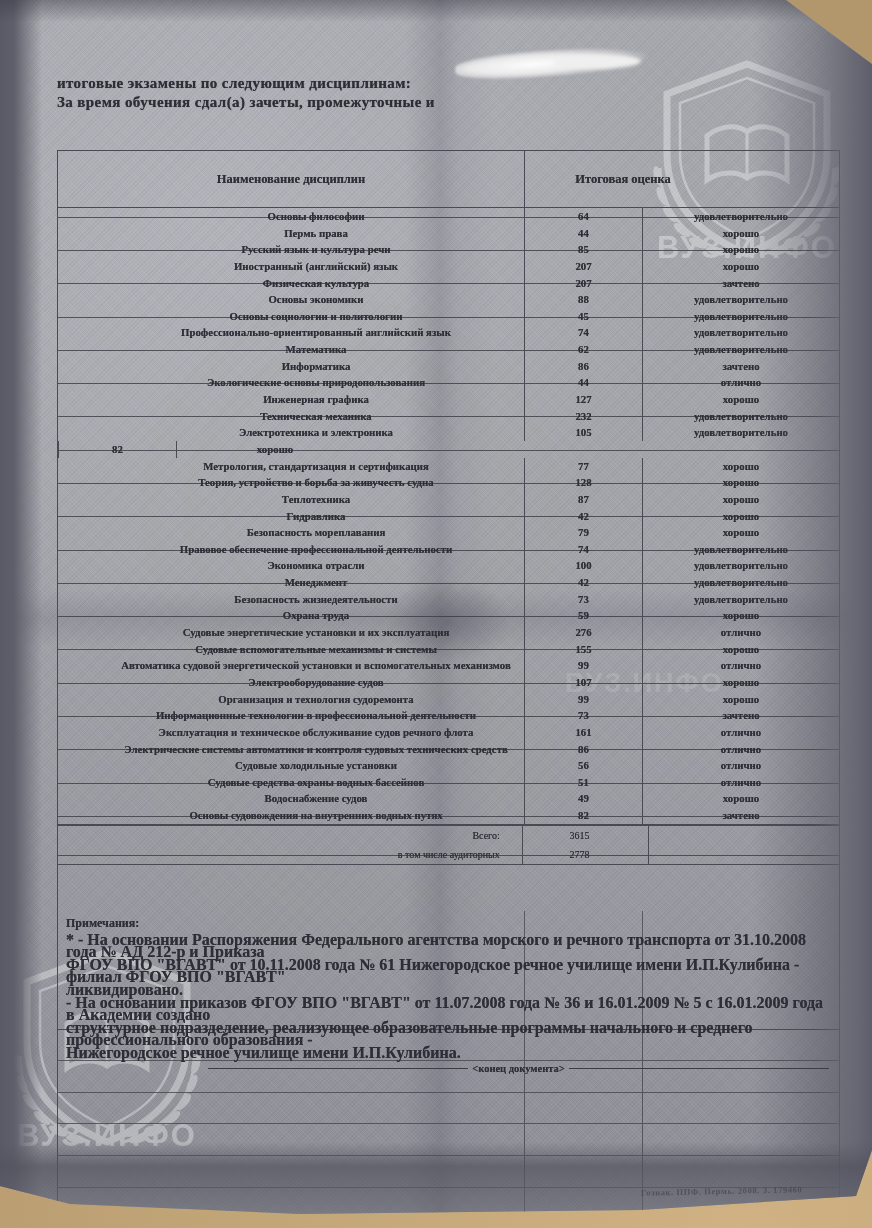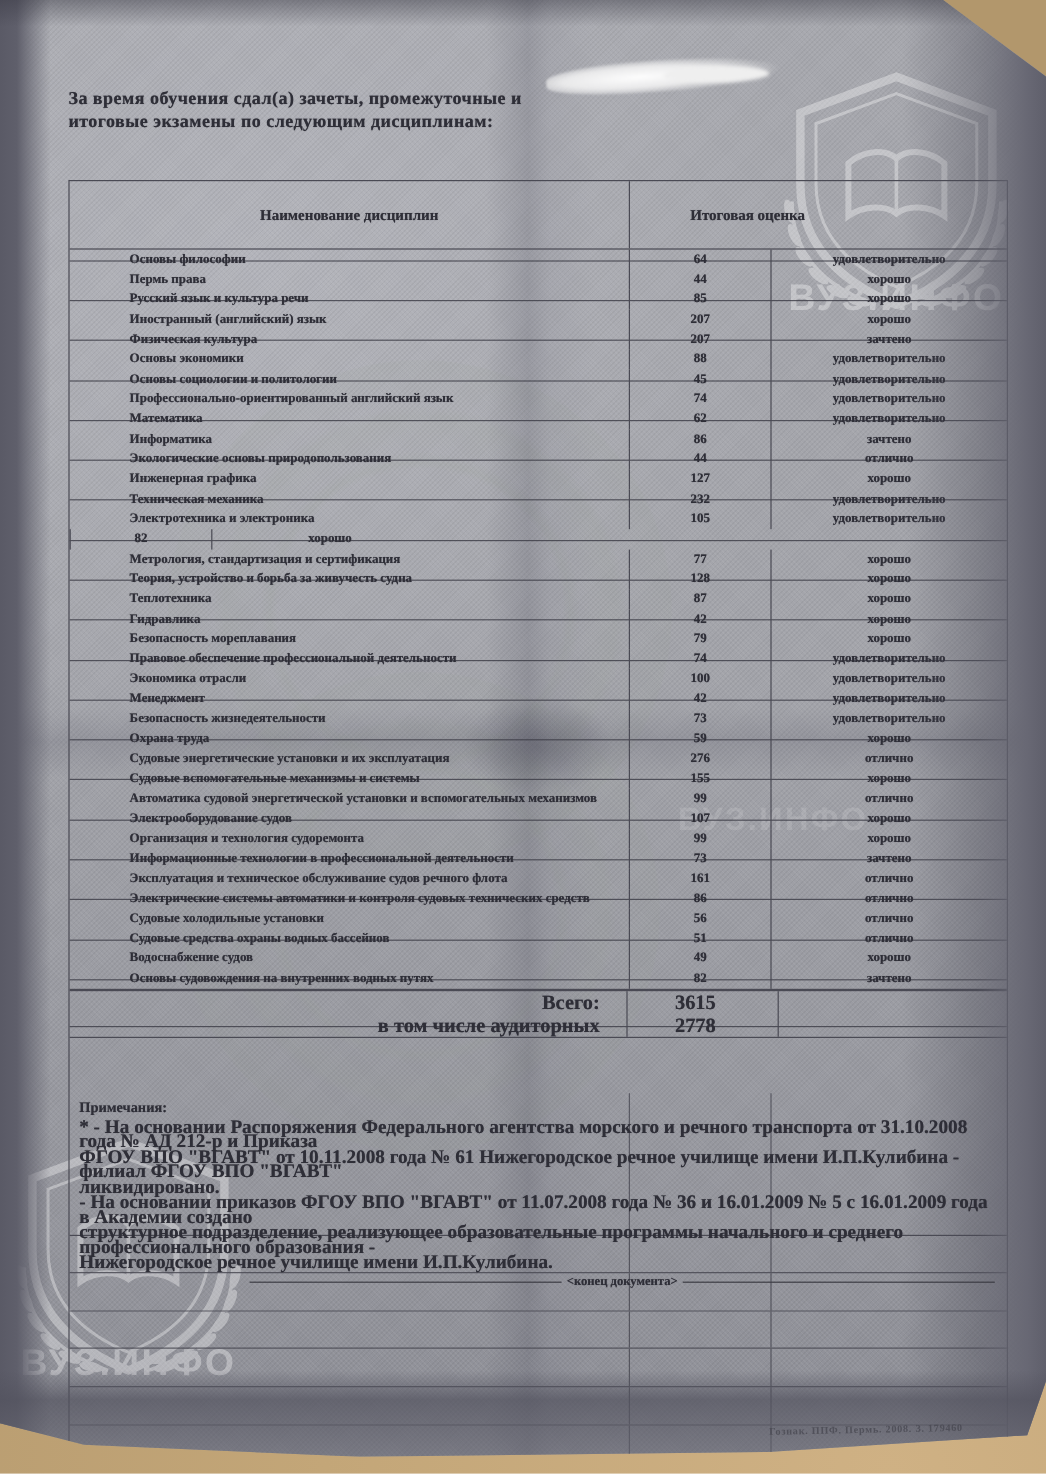--- a/index.html
+++ b/index.html
@@ -68,27 +68,27 @@
     border:1.4px solid #4a4a54;color:#2e2e37;
     text-shadow:0 0 .6px rgba(46,46,55,.75);}
   .c{box-sizing:border-box;}
   .name{width:466px;}
   .hours{width:118px;border-left:1px solid #4a4a54;text-align:center;}
   .grade{width:197px;border-left:1px solid #4a4a54;text-align:center;}
   .thead{display:flex;height:56px;border-bottom:1px solid #4a4a54;font-weight:bold;font-size:12.5px;}
   .hcell{display:flex;align-items:center;justify-content:center;text-align:center;line-height:15px;padding:0 24px;}
   .tbody{}
   .drow{display:flex;height:16.65px;font-weight:bold;font-size:10.8px;line-height:16.65px;}
-  .drow .name{padding-left:50px;white-space:nowrap;overflow:hidden;}
+  .drow .name{padding-left:50px;white-space:nowrap;overflow:hidden;text-align:center;}
   .tbody .drow:nth-child(odd), .trow.strike{
     background-image:linear-gradient(rgba(58,58,68,.8), rgba(58,58,68,.8));
     background-size:100% 1px;background-position:0 56%;background-repeat:no-repeat;}
   
   .totals{border-top:2px solid #4a4a54;border-bottom:1.5px solid #4a4a54;}
-  .trow{display:flex;height:19px;font-weight:bold;font-size:17px;line-height:19px;gap:12px;}
+  .trow{display:flex;height:19px;font-weight:normal;font-size:10px;line-height:19px;gap:12px;}
   .trow .name{text-align:right;padding-right:10px;}
   
   .notes{position:relative;height:118px;font-weight:bold;margin-top:46px;}
   .notes .vline{position:absolute;top:0;bottom:0;width:1px;background:rgba(74,74,84,.8);}
   .v1{left:466px;} .v2{left:584px;}
   .notes-title{padding:5px 0 2px 8px;font-size:12px;}
   .notes-lines{padding:1px 6px 0 8px;font-size:16px;line-height:12.6px;position:relative;z-index:2;}
   .endmark{display:flex;align-items:center;margin:3px 10px 0 150px;position:relative;z-index:2;justify-content:center;}
   .endmark .dash{flex:1;height:1px;background:#3c3c44;}
   .endtext{font-size:10.5px;padding:0 4px;line-height:12px;}
@@ -106,22 +106,22 @@
 
 <div class="photo">
   <div class="paper">
     <div class="texture"></div>
     <div class="ornament o1"></div>
     <div class="ornament o2"></div>
     <div class="crease"></div>
     <div class="tear"></div>
 
     <div class="intro">
+      <div>итоговые экзамены по следующим дисциплинам:</div>
       <div>За время обучения сдал(а) зачеты, промежуточные и</div>
-      <div>итоговые экзамены по следующим дисциплинам:</div>
     </div>
 
     <div class="wm wm-tr">
       <svg viewBox="0 0 250 200">
         <g fill="none" stroke="#ffffff">
           <path d="M125 6 L205 36 v60 c0 52 -36 82 -80 100 C81 178 45 148 45 96 V36 Z" stroke-width="7"></path>
           <path d="M125 20 L192 45 v50 c0 44 -29 70 -67 86 -38 -16 -67 -42 -67 -86 V45 Z" stroke-width="2.5"></path>
           <path d="M85 78 C98 67 116 66 125 74 C134 66 152 67 165 78 V122 C152 113 134 113 125 120 C116 113 98 113 85 122 Z" stroke-width="5"></path>
           <line x1="125" y1="74" x2="125" y2="120" stroke-width="3"></line>
           <path d="M38 110 C38 152 62 180 108 196" stroke-width="3"></path>

